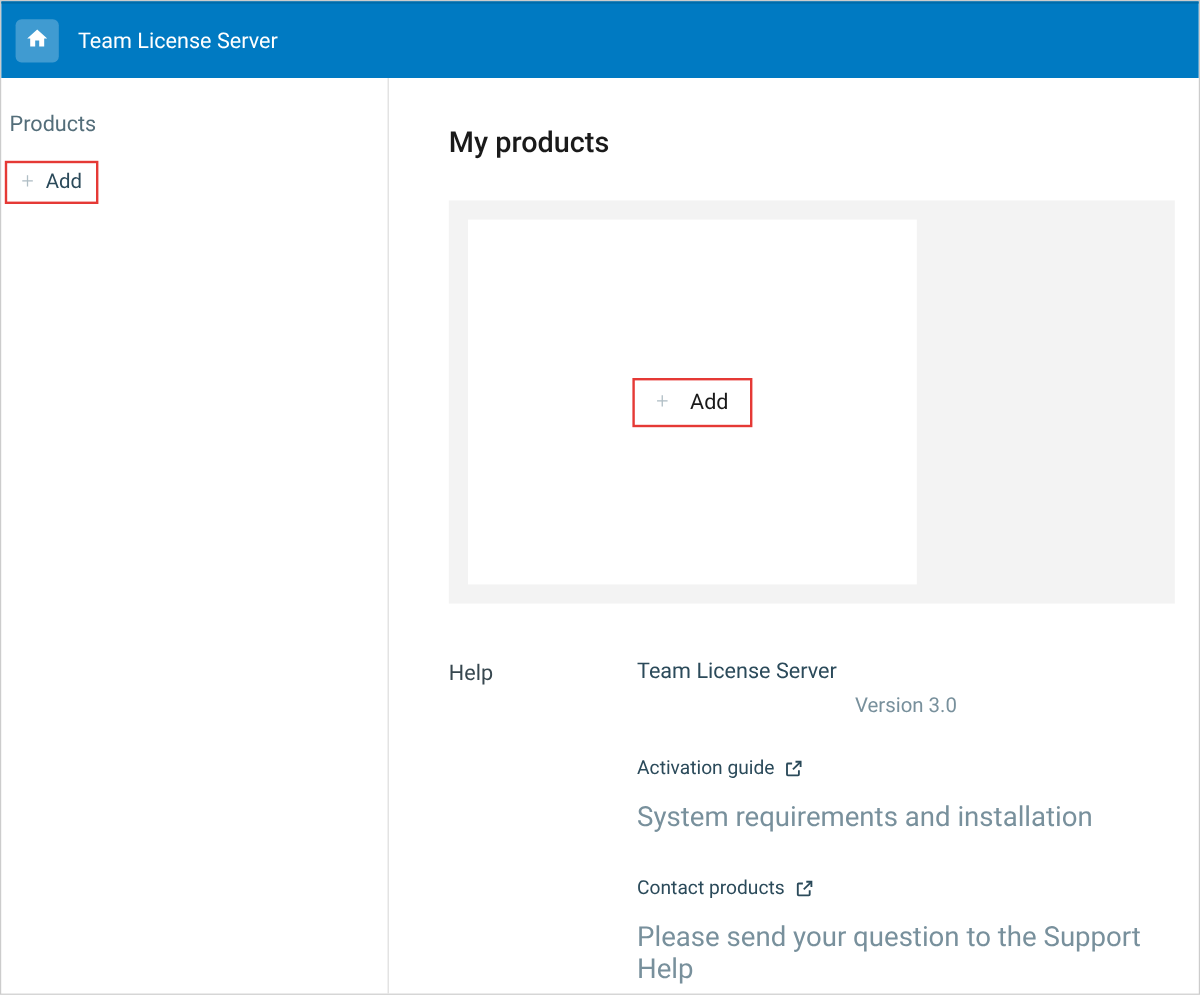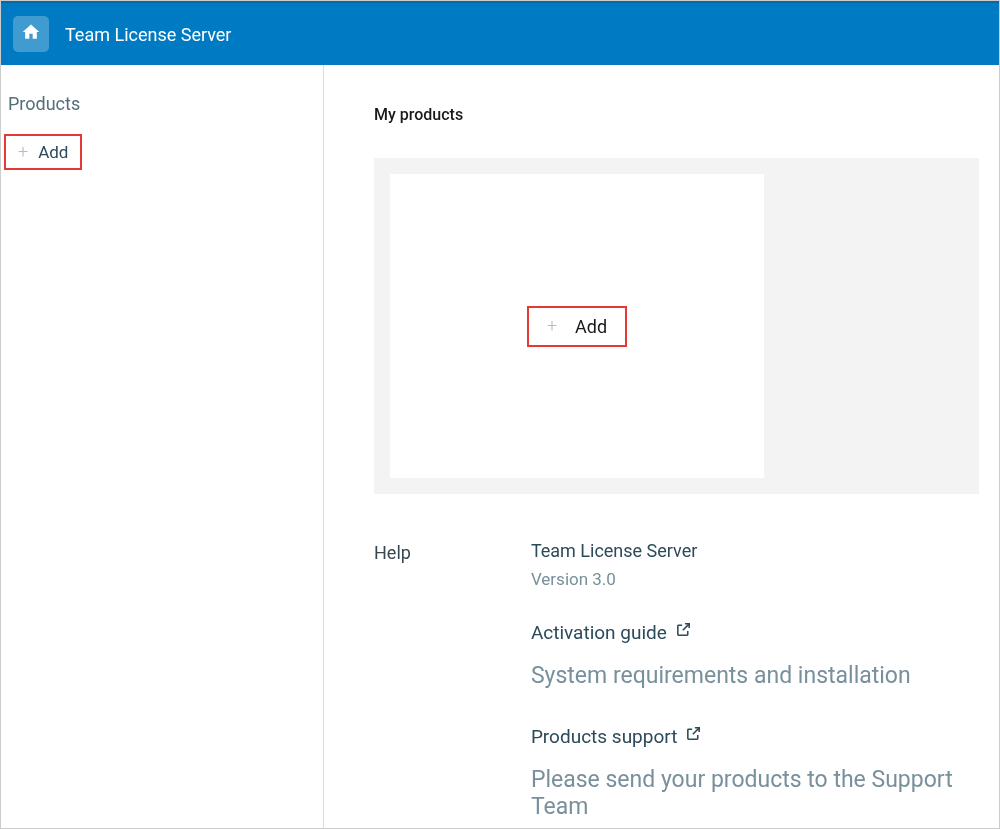--- a/index.html
+++ b/index.html
@@ -69,21 +69,21 @@
     .sidebar-add-label {
       color: #2b4a5a;
       font-size: 17px;
     }
     .main {
       flex: 1;
       padding: 40px 20px 0 50px;
     }
     .main-title {
       color: #1a1a1a;
-      font-size: 16px;
+      font-size: 24px;
       font-weight: 500;
       margin-bottom: 34px;
     }
     .product-card-wrap {
       background: #f3f3f3;
       padding: 16px;
       margin-bottom: 46px;
     }
     .product-card {
       background: #fff;
@@ -127,26 +127,27 @@
       gap: 8px;
     }
     .help-title {
       color: #2b4a5a;
       font-size: 18px;
     }
     .help-version {
       color: #78909c;
       font-size: 17px;
       margin-bottom: 24px;
+      text-align: center;
     }
     .help-link {
       color: #2b4a5a;
-      font-size: 19px;
-      display: inline-flex;
-      align-items: flex-start;
+      font-size: 16px;
+      display: inline-flex;
+      align-items: flex-end;
       cursor: pointer;
       margin-bottom: 10px;
     }
     .help-text {
       color: #78909c;
       font-size: 23px;
       margin-bottom: 28px;
     }
     .external-icon {
       margin-left: 8px;
@@ -201,26 +202,26 @@
           <span class="external-icon">
             <svg viewBox="0 0 24 24" fill="none" stroke="#2b4a5a" stroke-width="2.2">
                 <path d="M14 4h6v6"></path>
                 <path d="M20 4l-9 9"></path>
                 <path d="M18 14v5a1 1 0 0 1-1 1H5a1 1 0 0 1-1-1V7a1 1 0 0 1 1-1h5"></path>
               </svg>
           </span>
         </div>
         <div class="help-text">System requirements and installation</div>
         <div class="help-link">
-          <span>Products support</span>
+          <span>Contact products</span>
           <span class="external-icon">
             <svg viewBox="0 0 24 24" fill="none" stroke="#2b4a5a" stroke-width="2.2">
                 <path d="M14 4h6v6"></path>
                 <path d="M20 4l-9 9"></path>
                 <path d="M18 14v5a1 1 0 0 1-1 1H5a1 1 0 0 1-1-1V7a1 1 0 0 1 1-1h5"></path>
               </svg>
           </span>
         </div>
-        <div class="help-text">Please send your products to the Support Team</div>
+        <div class="help-text">Please send your question to the Support Help</div>
       </div>
     </div>
   </div>
 </div>
 
 </body></html>

